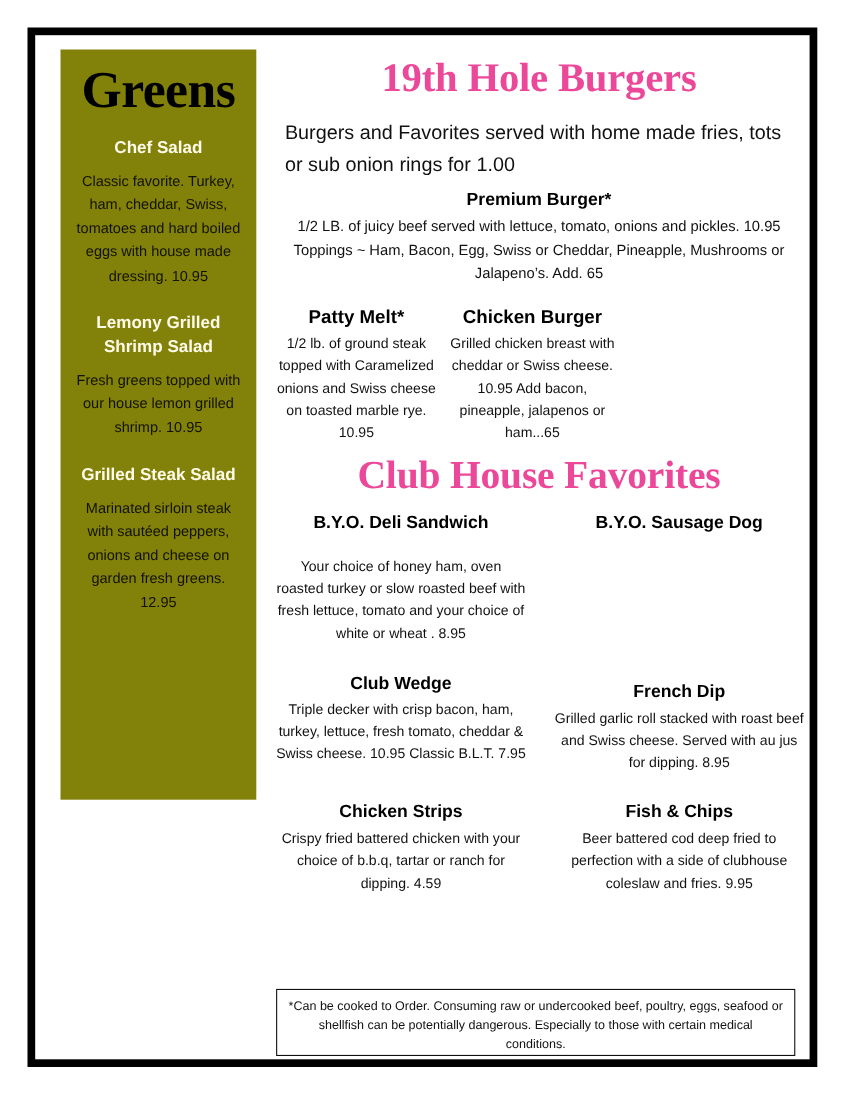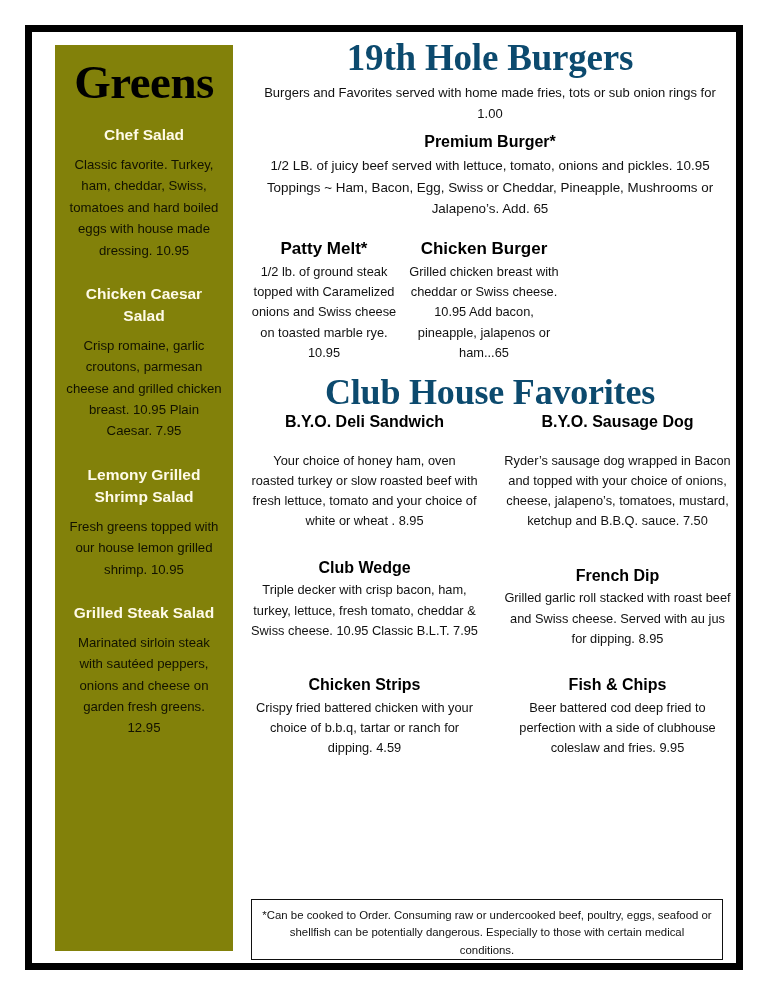--- a/index.html
+++ b/index.html
@@ -31,21 +31,21 @@
     box-sizing: border-box;
     background: #ffffff;
   }
 
   
   .greens-panel {
     position: absolute;
     left: 55px;
     top: 45px;
     width: 178px;
-    height: 906px;
+    height: 682px;
     background: #82810a;
     box-sizing: border-box;
     padding: 8px 10px 10px 10px;
     text-align: center;
     overflow: hidden;
   }
 
   .greens-title {
     font-family: "Liberation Serif", serif;
     font-weight: bold;
@@ -82,33 +82,32 @@
     width: 490px;
     height: 915px;
   }
 
   .banner {
     font-family: "Liberation Serif", serif;
     font-weight: bold;
     font-size: 37px;
     line-height: 1.08;
     text-align: center;
-    color: #0c4a6e;
-    margin: 0;
+    color: #ec4899;
+    margin: 14px;
     letter-spacing: -0.2px;
   }
 
   .banner.club {
     font-size: 36px;
     margin-top: 10px;
   }
 
   .banner-sub {
-    text-align: center;
-    font-size: 13px;
+    font-size: 18px;
     line-height: 1.62;
     color: #111111;
     margin: 4px 14px 0 14px;
   }
 
   .item-name {
     text-align: center;
     font-weight: bold;
     font-size: 16px;
     line-height: 1.3;
@@ -187,24 +186,20 @@
 
   <div class="greens-panel">
 
     <div class="greens-title">Greens</div>
 
     <div class="salad-block">
       <div class="salad-name">Chef Salad</div>
       <div class="salad-desc">Classic favorite. Turkey, ham, cheddar, Swiss, tomatoes and hard boiled eggs with house made dressing.  10.95</div>
     </div>
 
-    <div class="salad-block">
-      <div class="salad-name">Chicken Caesar Salad</div>
-      <div class="salad-desc">Crisp romaine, garlic croutons, parmesan cheese and grilled chicken breast.  10.95 Plain Caesar.  7.95</div>
-    </div>
 
     <div class="salad-block">
       <div class="salad-name">Lemony Grilled Shrimp Salad</div>
       <div class="salad-desc">Fresh greens topped with our house lemon grilled shrimp.  10.95</div>
     </div>
 
     <div class="salad-block tight">
       <div class="salad-name">Grilled Steak Salad</div>
       <div class="salad-desc">Marinated sirloin steak with sautéed peppers, onions and cheese on garden fresh greens. 12.95</div>
     </div>
@@ -238,21 +233,20 @@
 
     <div class="club-row">
       <div class="club-col left">
         <div class="item-name">B.Y.O. Deli  Sandwich</div>
         <div class="spacer-sm"></div>
         <div class="item-desc narrow">Your choice of  honey ham, oven roasted turkey or slow roasted beef with fresh lettuce, tomato and your choice of white or wheat .  8.95</div>
       </div>
       <div class="club-col right">
         <div class="item-name">B.Y.O. Sausage Dog</div>
         <div class="spacer-sm"></div>
-        <div class="item-desc narrow">Ryder’s sausage dog wrapped in Bacon and  topped with  your choice of onions, cheese, jalapeno’s, tomatoes, mustard, ketchup and B.B.Q. sauce.  7.50</div>
       </div>
     </div>
 
     <div class="club-row">
       <div class="club-col left">
         <div class="spacer-md"></div>
         <div class="item-name">Club Wedge</div>
         <div class="item-desc narrow">Triple decker with crisp bacon, ham, turkey, lettuce, fresh tomato, cheddar &amp; Swiss cheese. 10.95 Classic B.L.T.     7.95</div>
       </div>
       <div class="club-col right">

